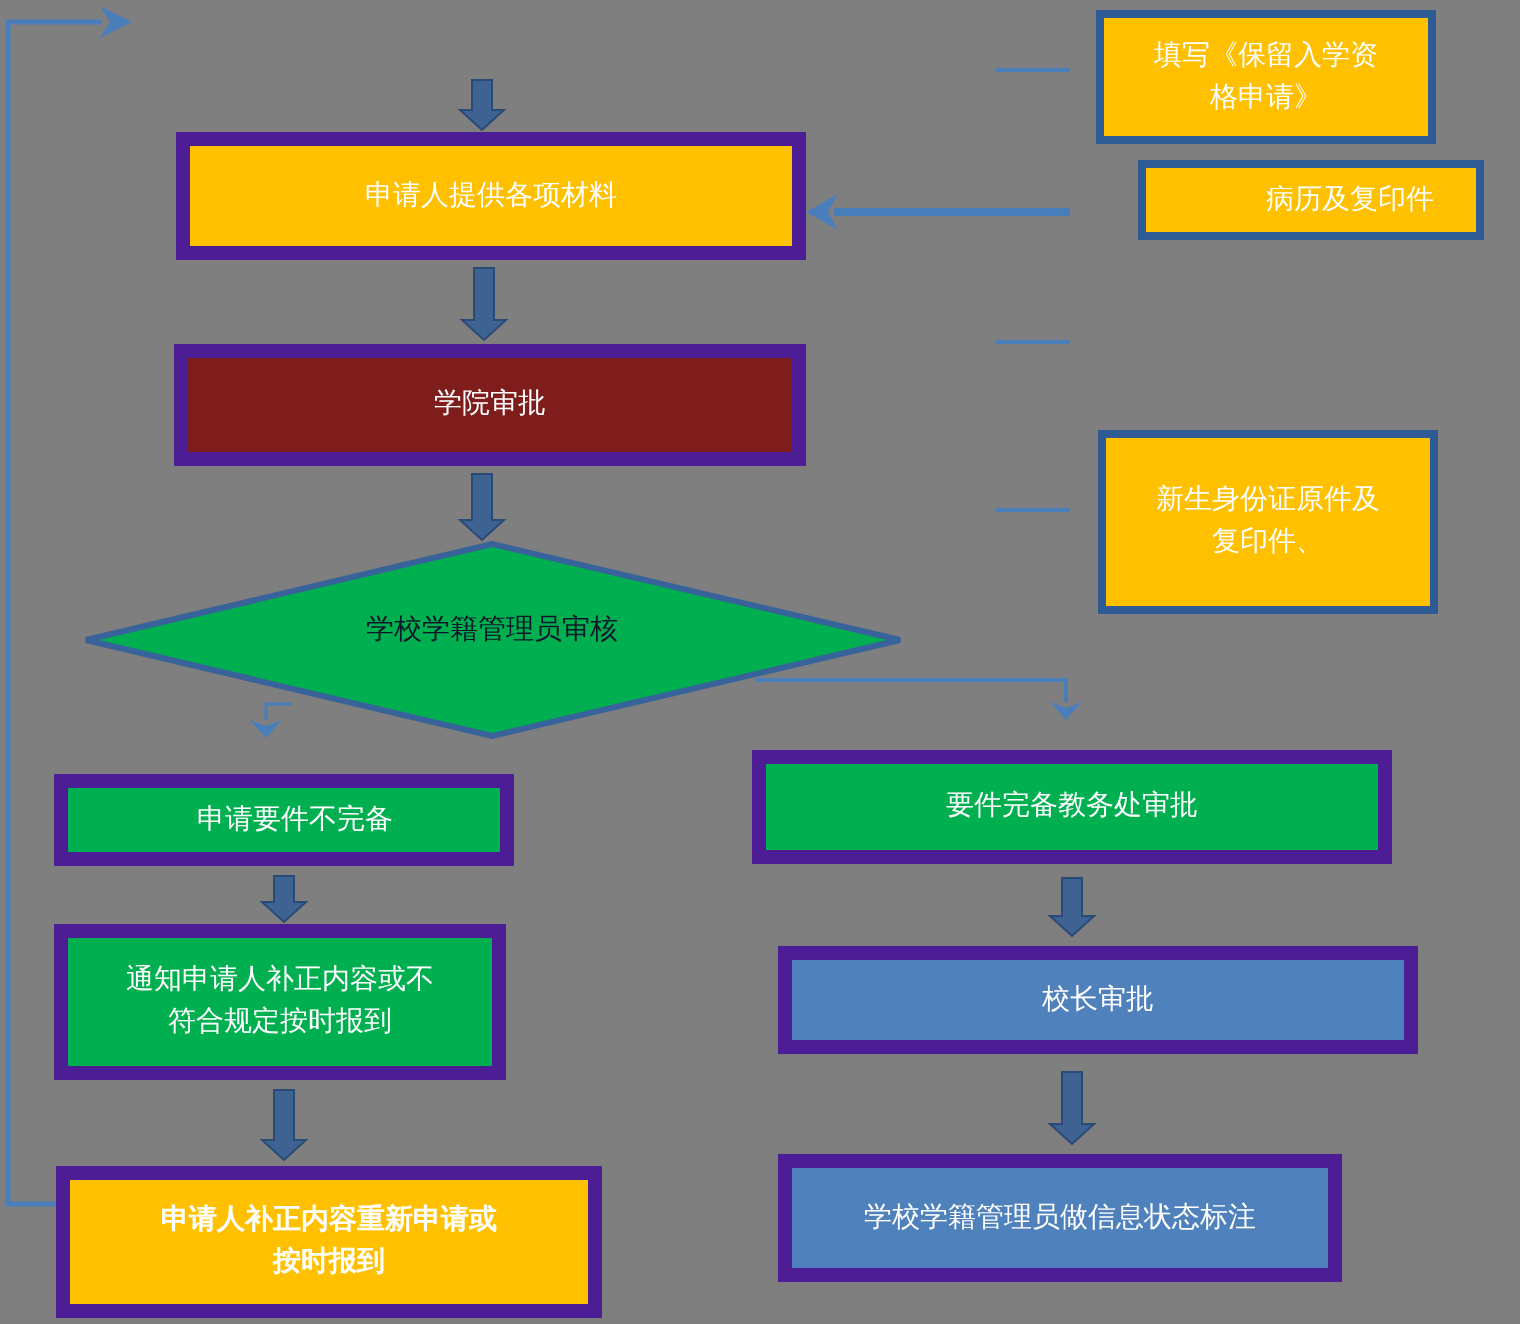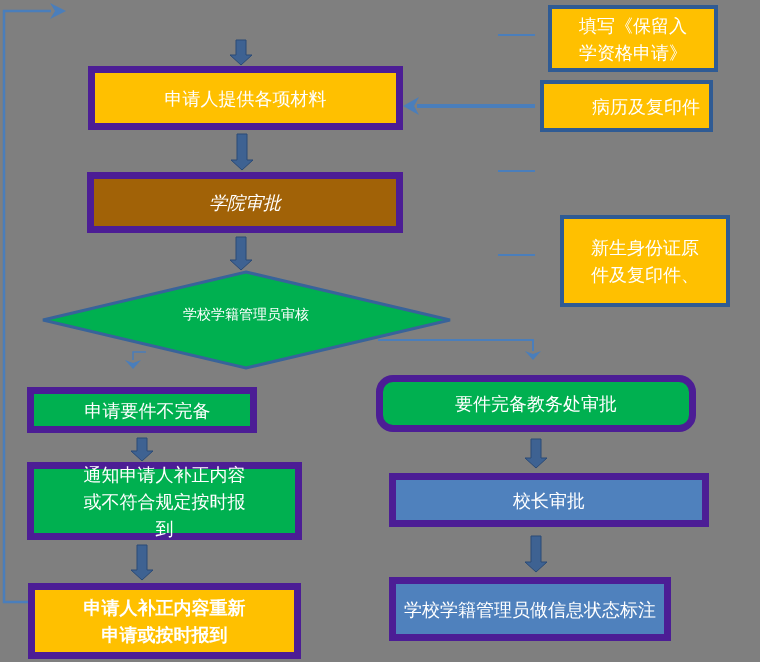--- a/index.html
+++ b/index.html
@@ -10,33 +10,33 @@
     overflow:hidden;
     font-family:"DejaVu Sans",sans-serif;
   }
   .stage svg{position:absolute;left:0;top:0;}
   .node{
     position:absolute;
     box-sizing:border-box;
     display:flex;align-items:center;justify-content:center;
     text-align:center;
     color:#ffffff;
-    font-size:18px;
+    font-size:14px;
     line-height:1.5;
   }
   .node span{display:block;word-break:break-all;}
   .border-main{border:7px solid #4c1d95;}
   .border-attach{border:4px solid #2F5B94;}
   .fill-orange{background:#FFC000;}
-  .fill-lgreen{background:#a16207;font-style:italic;}
+  .fill-lgreen{background:#7f1d1d;}
   .fill-green{background:#00B050;}
   .fill-blue{background:#4F81BD;margin-left:13px;}
   .diamond-label{
     position:absolute;left:121px;top:306px;width:250px;
-    text-align:center;color:#ffffff;font-size:14px;
+    text-align:center;color:#0f172a;font-size:14px;
   }
 </style>
 </head>
 <body>
 
 <div class="stage">
 
   <svg width="760" height="662" viewBox="0 0 760 662">
 
     <polygon points="246,272 450,320 246,368 43,320" fill="#00B050" stroke="#38639A" stroke-width="3"></polygon>
@@ -80,46 +80,46 @@
   <div class="node fill-lgreen border-main" style="left:87px;top:172px;width:316px;height:61px;">
     <span>学院审批</span>
   </div>
 
   <div class="diamond-label">学校学籍管理员审核</div>
 
   <div class="node fill-green border-main" style="left:27px;top:387px;width:230px;height:46px;padding-left:11px;">
     <span>申请要件不完备</span>
   </div>
 
-  <div class="node fill-green border-main" style="left:27px;top:462px;width:275px;height:78px;">
+  <div class="node fill-green border-main" style="left:27px;top:462px;width:226px;height:78px;">
     <span style="max-width:166px;">通知申请人补正内容或不符合规定按时报到</span>
   </div>
 
   <div class="node fill-orange border-main" style="left:28px;top:583px;width:273px;height:76px;font-weight:bold;">
     <span style="max-width:170px;">申请人补正内容重新申请或按时报到</span>
   </div>
 
-  <div class="node fill-green border-main" style="left:376px;top:375px;width:320px;height:57px;border-radius:17px;">
+  <div class="node fill-green border-main" style="left:376px;top:375px;width:320px;height:57px;">
     <span>要件完备教务处审批</span>
   </div>
 
   <div class="node fill-blue border-main" style="left:376px;top:473px;width:320px;height:54px;">
     <span>校长审批</span>
   </div>
 
   <div class="node fill-blue border-main" style="left:376px;top:577px;width:282px;height:64px;">
     <span>学校学籍管理员做信息状态标注</span>
   </div>
 
   <div class="node fill-orange border-attach" style="left:548px;top:5px;width:170px;height:67px;">
     <span style="max-width:122px;">填写《保留入学资格申请》</span>
   </div>
 
-  <div class="node fill-orange border-attach" style="left:540px;top:80px;width:173px;height:52px;padding-left:39px;">
+  <div class="node fill-orange border-attach" style="left:569px;top:80px;width:173px;height:40px;padding-left:39px;">
     <span>病历及复印件</span>
   </div>
 
 
-  <div class="node fill-orange border-attach" style="left:549px;top:215px;width:170px;height:92px;margin-left:11px;">
+  <div class="node fill-orange border-attach" style="left:549px;top:215px;width:170px;height:92px;">
     <span style="max-width:122px;">新生身份证原件及复印件、</span>
   </div>
 
 </div>
 
 </body></html>

